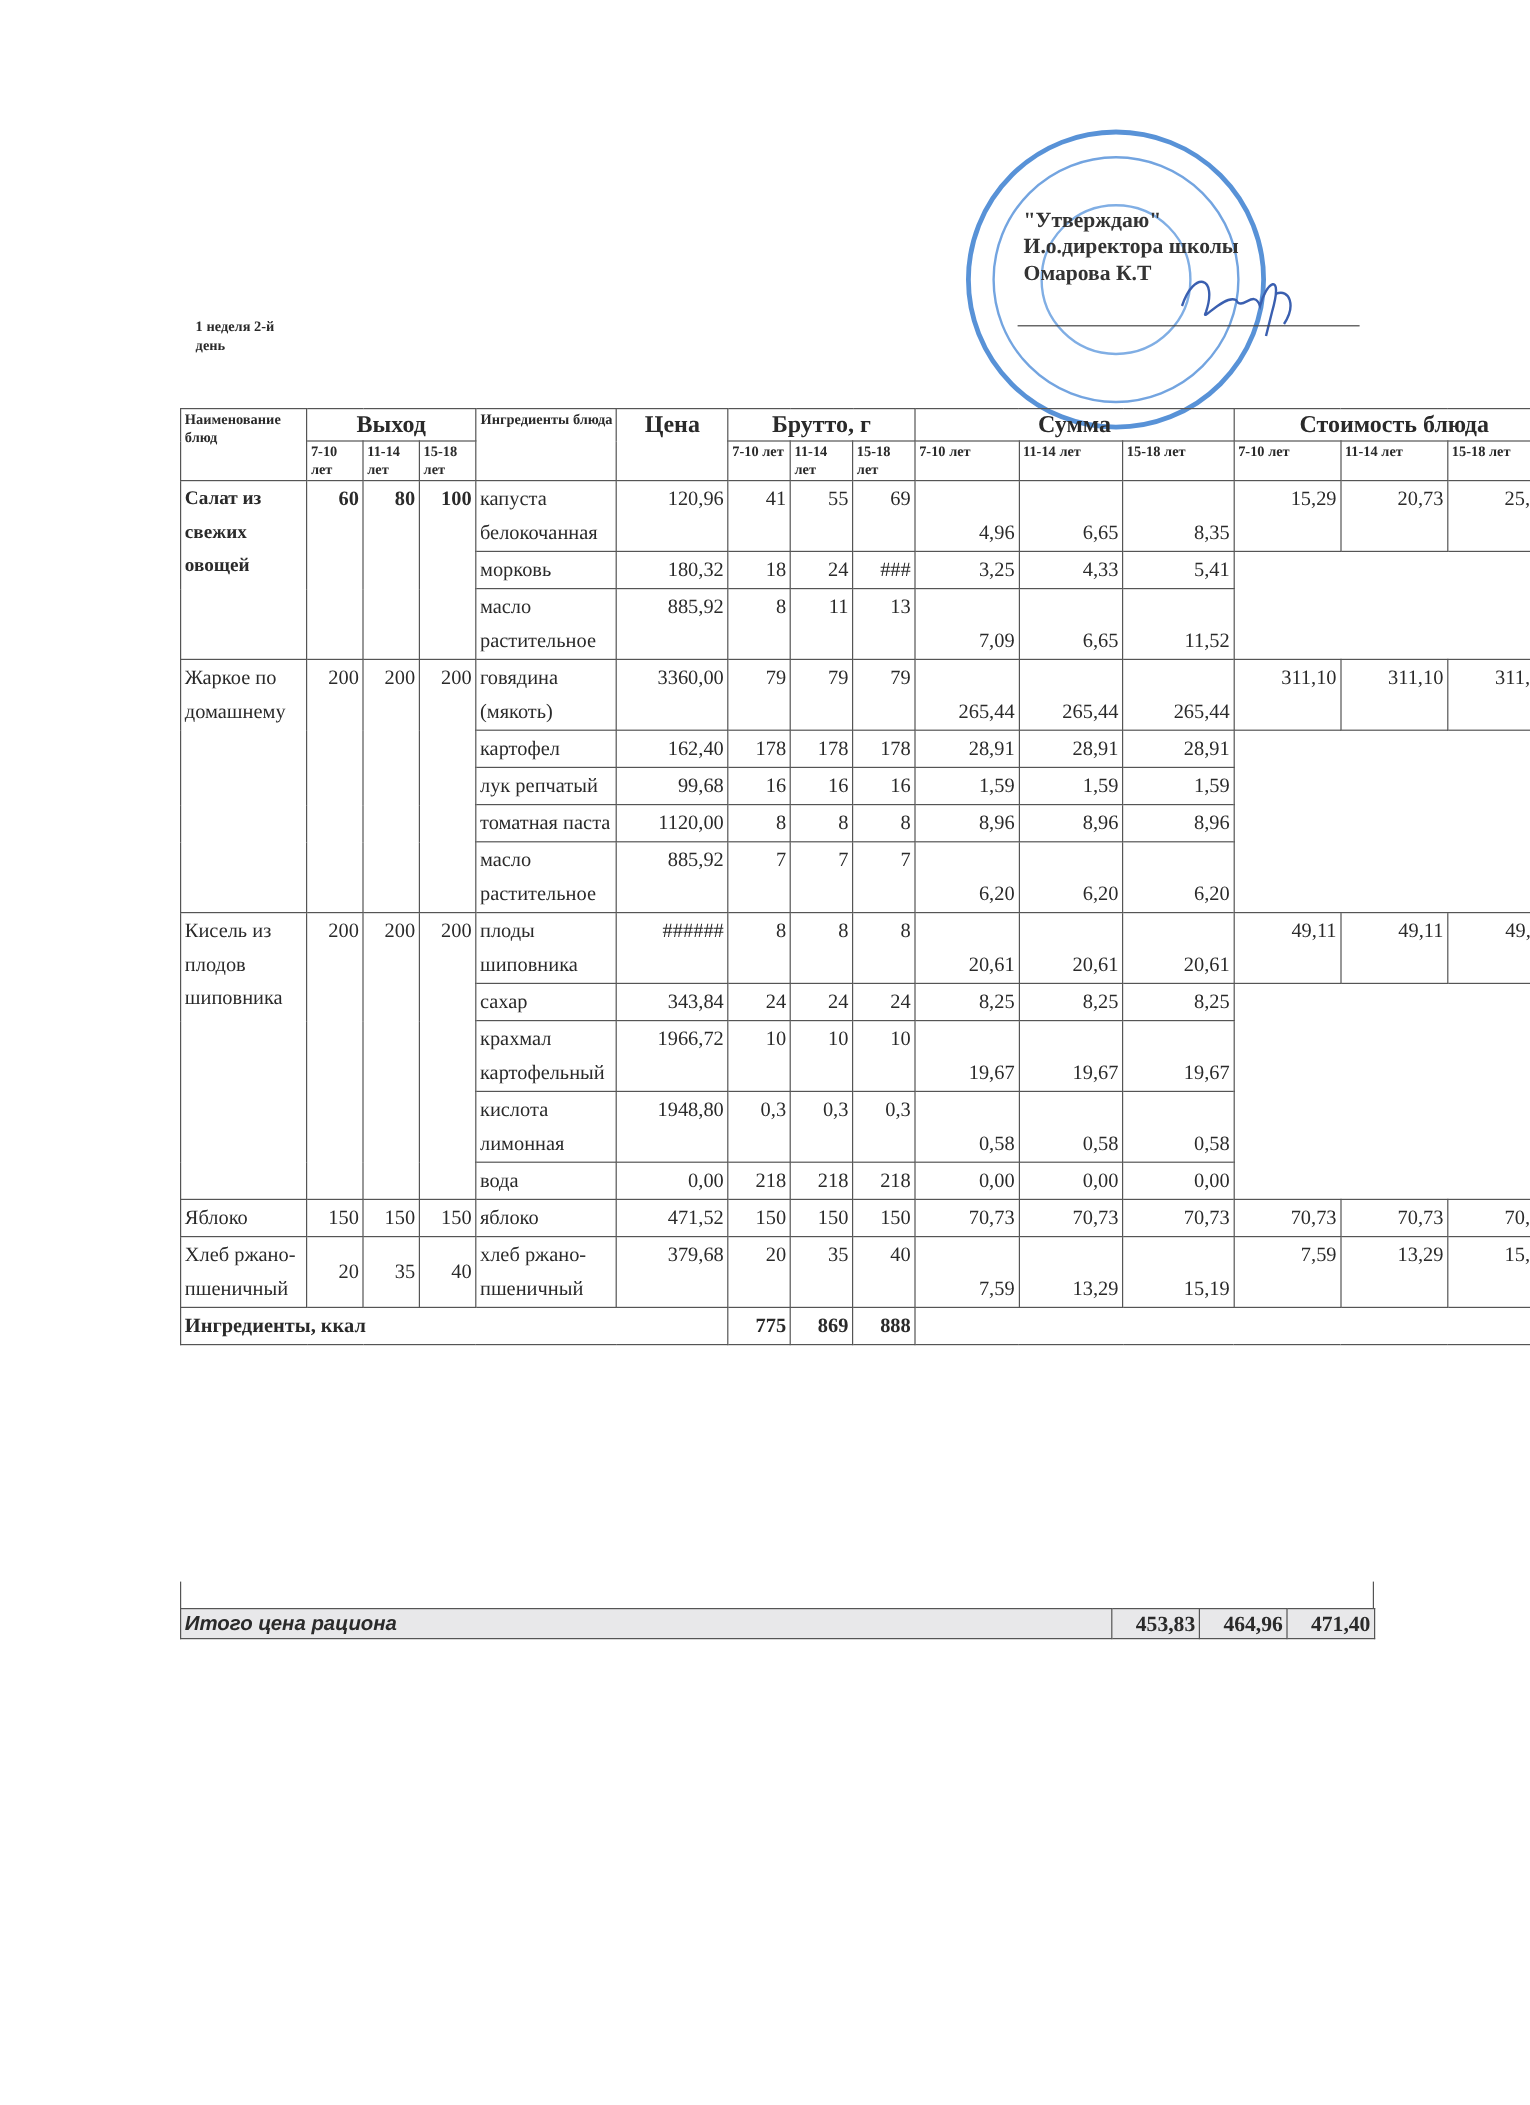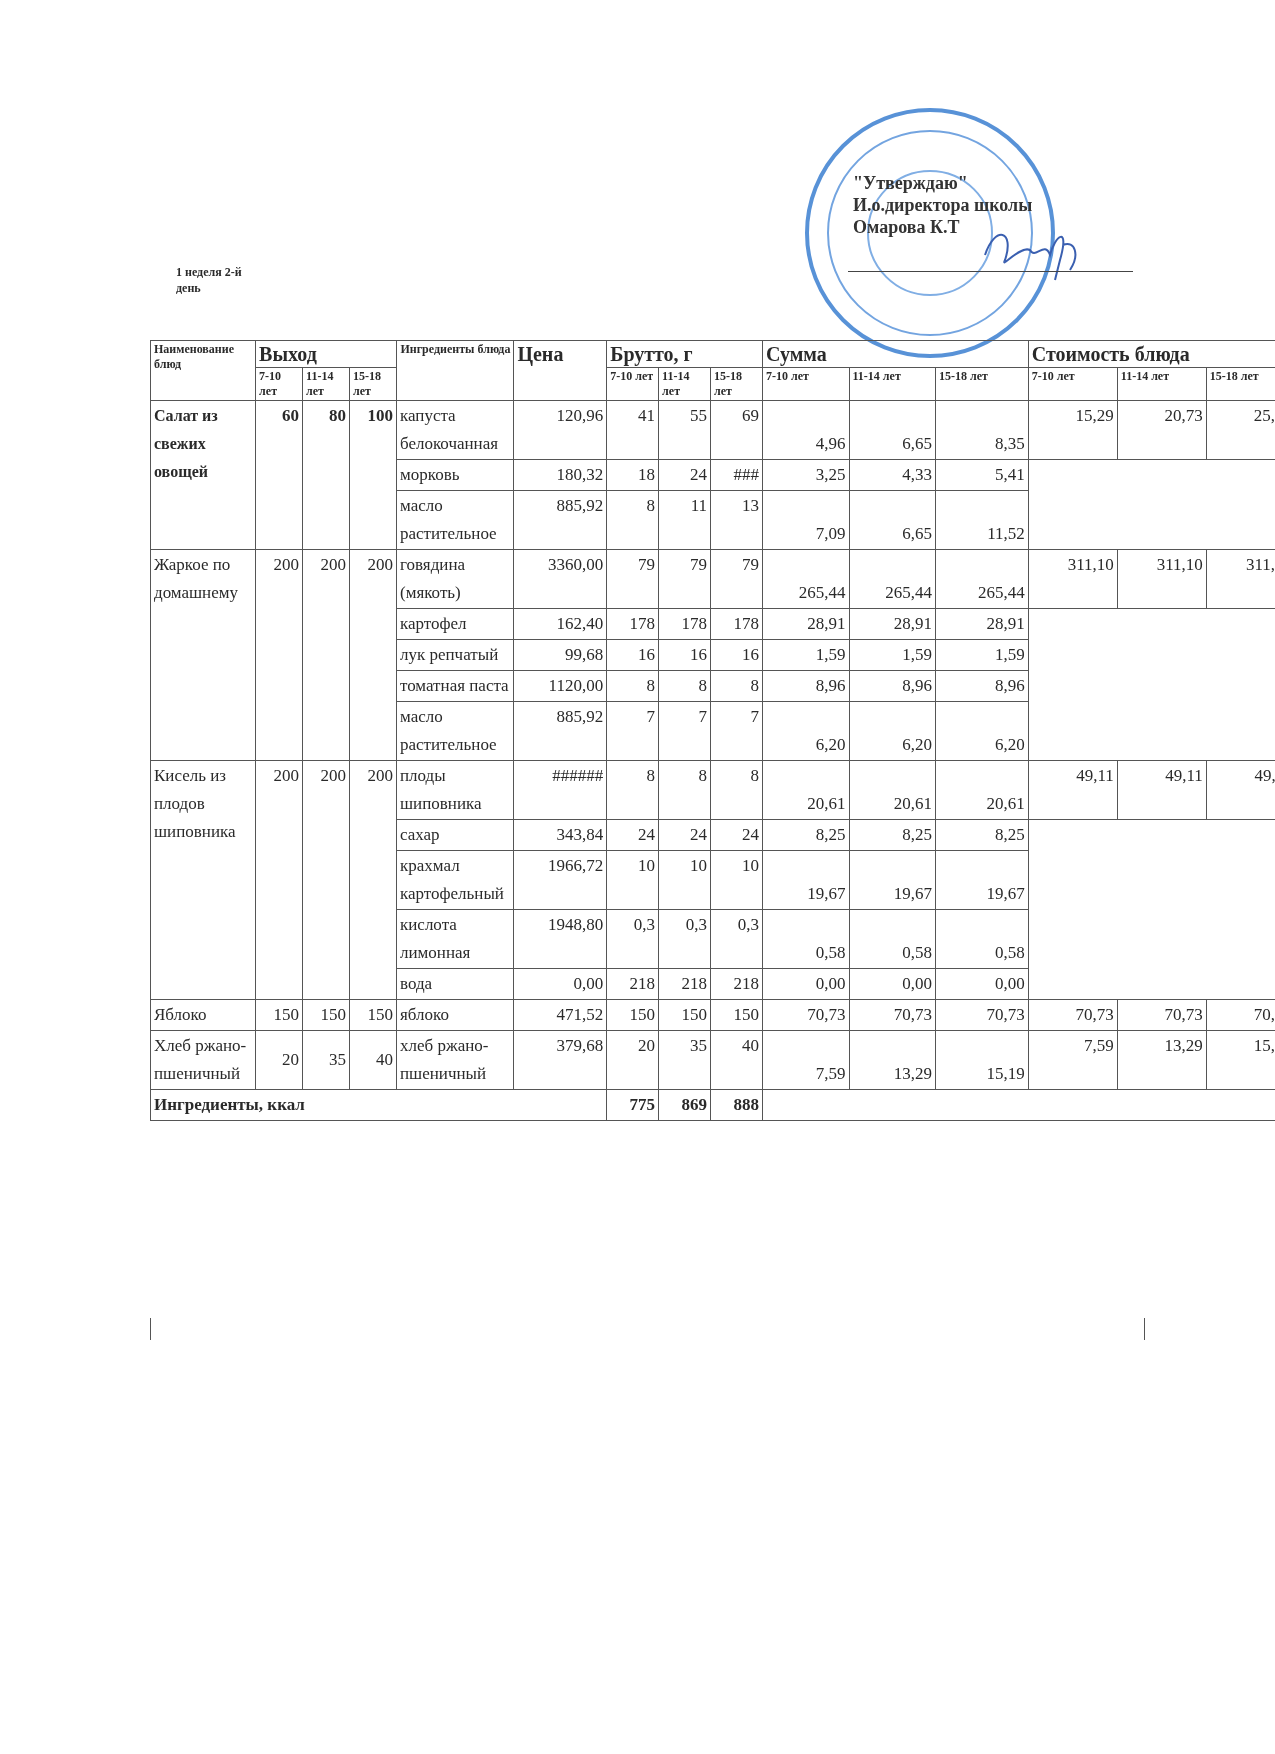--- a/index.html
+++ b/index.html
@@ -8,24 +8,24 @@
   .stamp { position:absolute; left:805px; top:108px; width:250px; height:250px; border-radius:50%;
            border:4px solid #3b7fd1; box-sizing:border-box; opacity:0.85; }
   .stamp::before { content:""; position:absolute; left:18px; top:18px; right:18px; bottom:18px;
            border-radius:50%; border:2px solid #5b95db; }
   .stamp::after { content:""; position:absolute; left:58px; top:58px; right:58px; bottom:58px;
            border-radius:50%; border:2px solid #6aa0e0; }
   .approve { position:absolute; left:853px; top:172px; font-weight:bold; font-size:18px; line-height:22px; color:#333; }
   .approve div { white-space:nowrap; }
   .sign-line { position:absolute; left:848px; top:271px; width:285px; border-top:1.5px solid #444; }
   .signature { position:absolute; left:975px; top:215px; width:110px; height:70px; }
-  .week { position:absolute; left:176px; top:264px; font-size:12px; font-weight:bold; line-height:16px; width:90px; }
+  .week { position:absolute; left:163px; top:264px; font-size:12px; font-weight:bold; line-height:16px; width:90px; }
   table.menu { position:absolute; left:150px; top:340px; width:1146px; border-collapse:collapse; font-size:17px; table-layout:fixed; }
   table.menu td, table.menu th { border:1.5px solid #555; padding:1px 3px; vertical-align:top; line-height:28px; }
-  th { font-weight:bold; text-align:left; }
+  th { font-weight:bold; text-align:center; }
   .h-small { font-size:12px; line-height:15px !important; text-align:left; }
   .h-big { font-size:20px; line-height:24px !important; }
   .num { text-align:right; }
   .bot { vertical-align:bottom !important; }
   .bold { font-weight:bold; }
   .ctr { text-align:right; }
   .mid { vertical-align:middle !important; }
   .totals { position:absolute; left:150px; top:1340px; width:995px; border-collapse:collapse; font-size:18px; table-layout:fixed;
             background:#e8e8ea; }
   .totals td { border:1.5px solid #555; padding:1px 3px; line-height:22px; }
@@ -296,14 +296,20 @@
 <div class="gap-row"></div>
 
 <table class="totals">
   <colgroup>
     <col style="width:776px">
       <col style="width:73px">
       <col style="width:73px">
       <col style="width:73px">
   </colgroup>
   <tbody id="totals-body">
+      <tr>
+        <td class="lbl">Итого цена рациона</td>
+        <td class="val">453,83</td>
+        <td class="val">464,96</td>
+        <td class="val">471,40</td>
+      </tr>
     </tbody>
 </table>
 
 </body></html>

